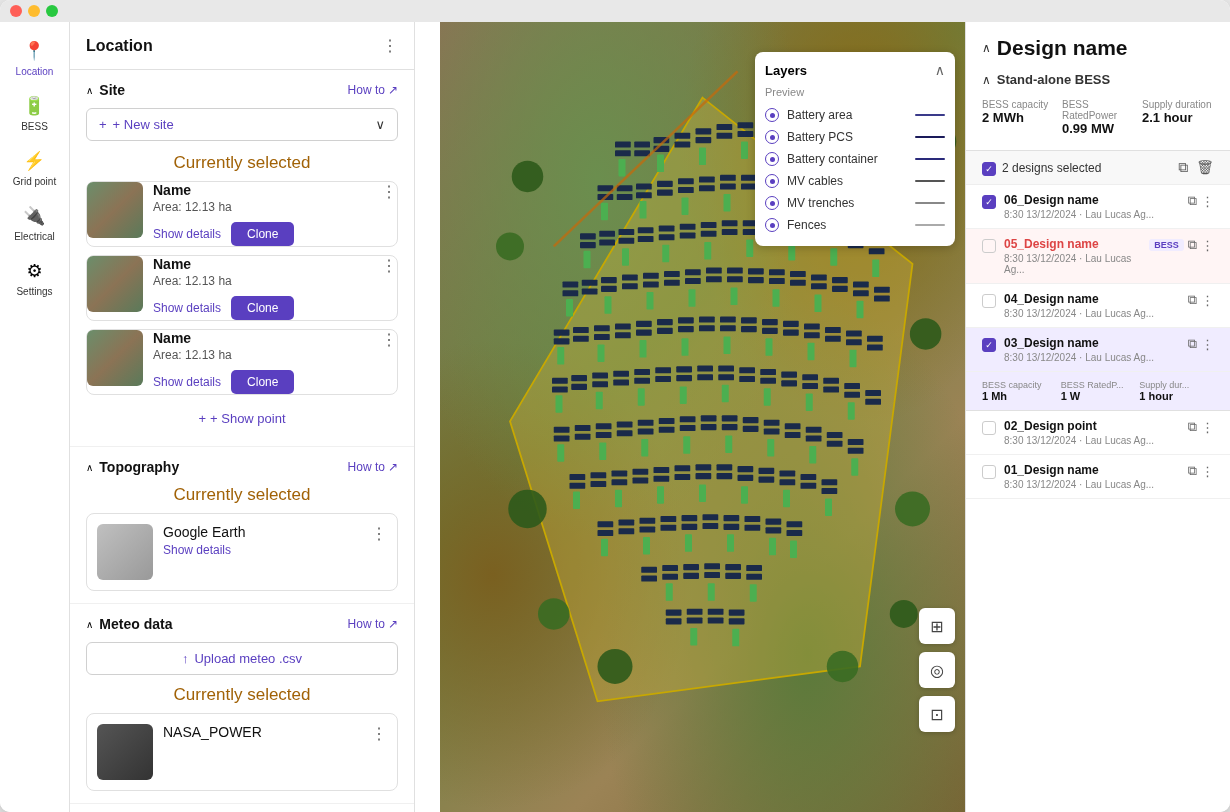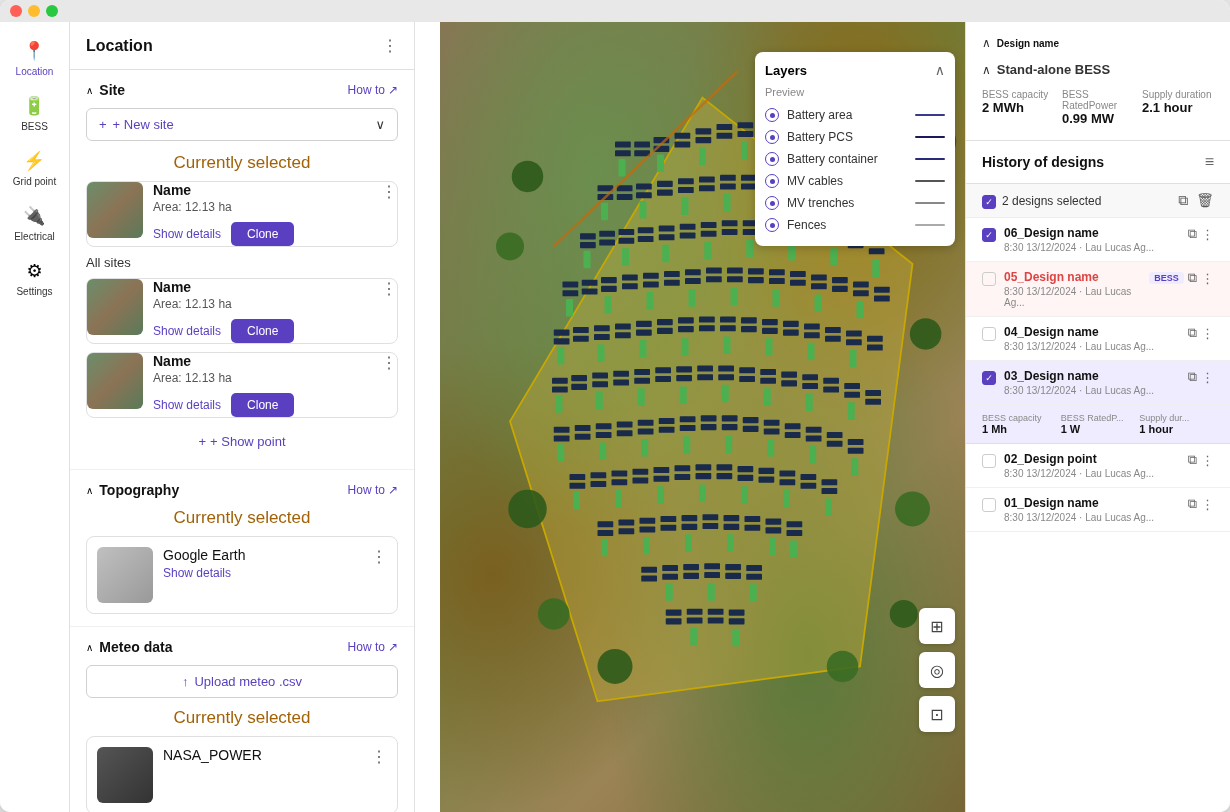--- a/index.html
+++ b/index.html
@@ -106,21 +106,21 @@
 
     
     .map-controls { position: absolute; bottom: 80px; right: 10px; display: flex; flex-direction: column; gap: 8px; }
     .map-ctrl-btn { width: 36px; height: 36px; background: #fff; border-radius: 6px; box-shadow: 0 1px 5px rgba(0,0,0,0.2); display: flex; align-items: center; justify-content: center; cursor: pointer; font-size: 16px; color: #444; }
 
     
     .right-panel { width: 265px; background: #fff; border-left: 1px solid #e0e0e0; display: flex; flex-direction: column; flex-shrink: 0; overflow-y: auto; }
 
     .design-name-section { padding: 14px 16px; border-bottom: 1px solid #e0e0e0; }
     .design-name-header { display: flex; align-items: center; gap: 6px; margin-bottom: 12px; }
-    .design-name-title { font-size: 10px; font-weight: 600; color: #111; }
+    .design-name-title { font-size: 21px; font-weight: 600; color: #111; }
     .chevron-up { font-size: 12px; color: #333; }
 
     .stand-alone-header { display: flex; align-items: center; gap: 6px; margin-bottom: 12px; }
     .stand-alone-title { font-size: 13px; font-weight: 700; color: #333; }
 
     .bess-stats { display: grid; grid-template-columns: 1fr 1fr 1fr; gap: 8px; }
     .bess-stat-label { font-size: 10px; color: #888; }
     .bess-stat-value { font-size: 13px; font-weight: 600; color: #111; }
 
     
@@ -228,21 +228,20 @@
               <div class="site-area">Area: 12.13 ha</div>
               <div class="site-actions">
                 <span class="show-details-link">Show details</span>
                 <button class="clone-btn">Clone</button>
               </div>
             </div>
             <span class="site-card-dots">⋮</span>
           </div>
         </div>
 
-        <div class="all-sites-label">All sites</div>
 
         <div class="site-card">
           <div class="site-card-header">
             <div class="site-thumb">
               <div class="site-thumb-img"></div>
             </div>
             <div class="site-info">
               <div class="site-name">Name</div>
               <div class="site-area">Area: 12.13 ha</div>
               <div class="site-actions">
@@ -794,26 +793,20 @@
             <div class="bess-stat-value">0.99 MW</div>
           </div>
           <div>
             <div class="bess-stat-label">Supply duration</div>
             <div class="bess-stat-value">2.1 hour</div>
           </div>
         </div>
       </div>
 
       <div class="history-section">
-        <div class="history-header">
-          <span class="history-title">History of designs</span>
-          <div class="history-controls">
-            <span class="history-ctrl">≡</span>
-          </div>
-        </div>
 
         <div class="designs-selected">
           <div class="designs-selected-text">
             <div class="design-checkbox checked"></div>
             <span>2 designs selected</span>
           </div>
           <div class="designs-actions">
             <span class="design-action-btn">⧉</span>
             <span class="design-action-btn">🗑</span>
           </div>

